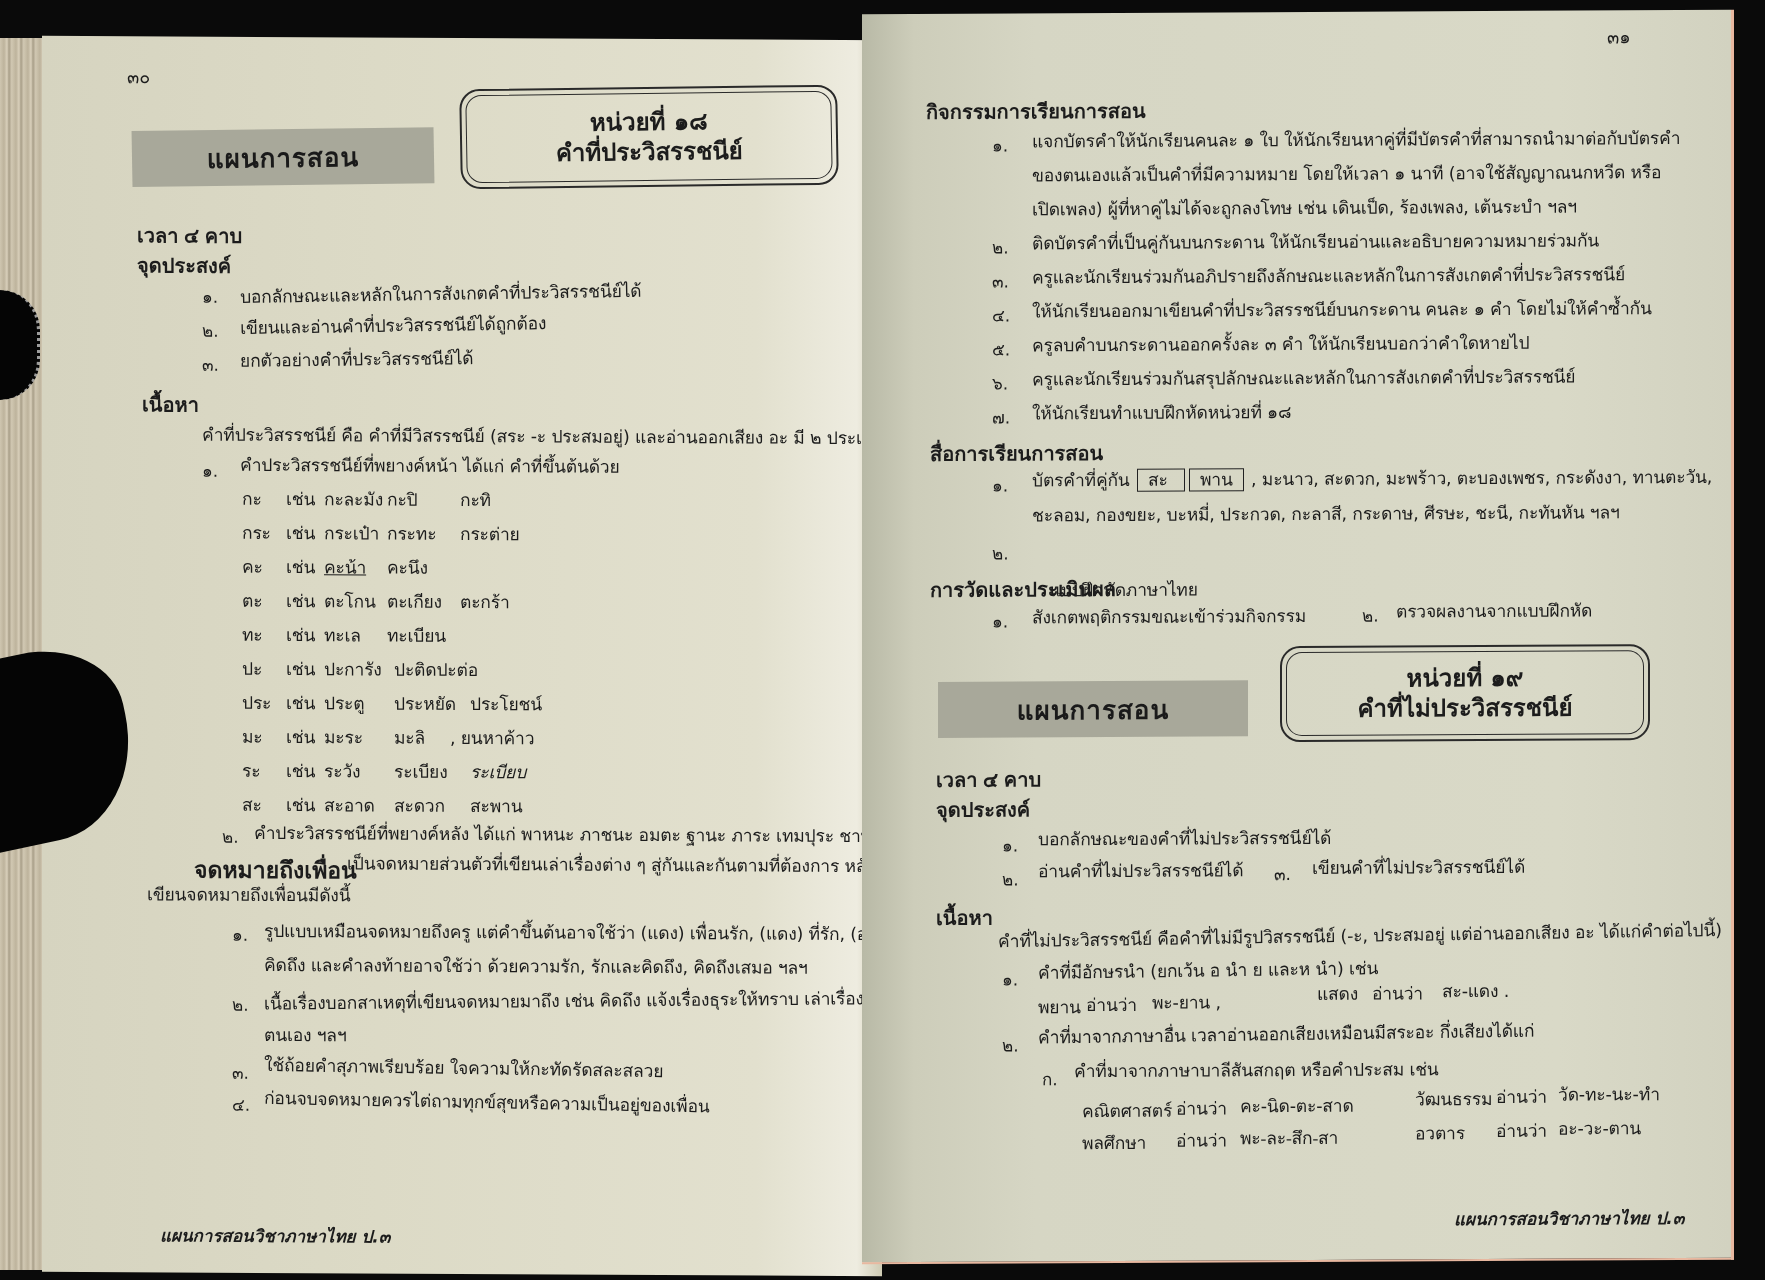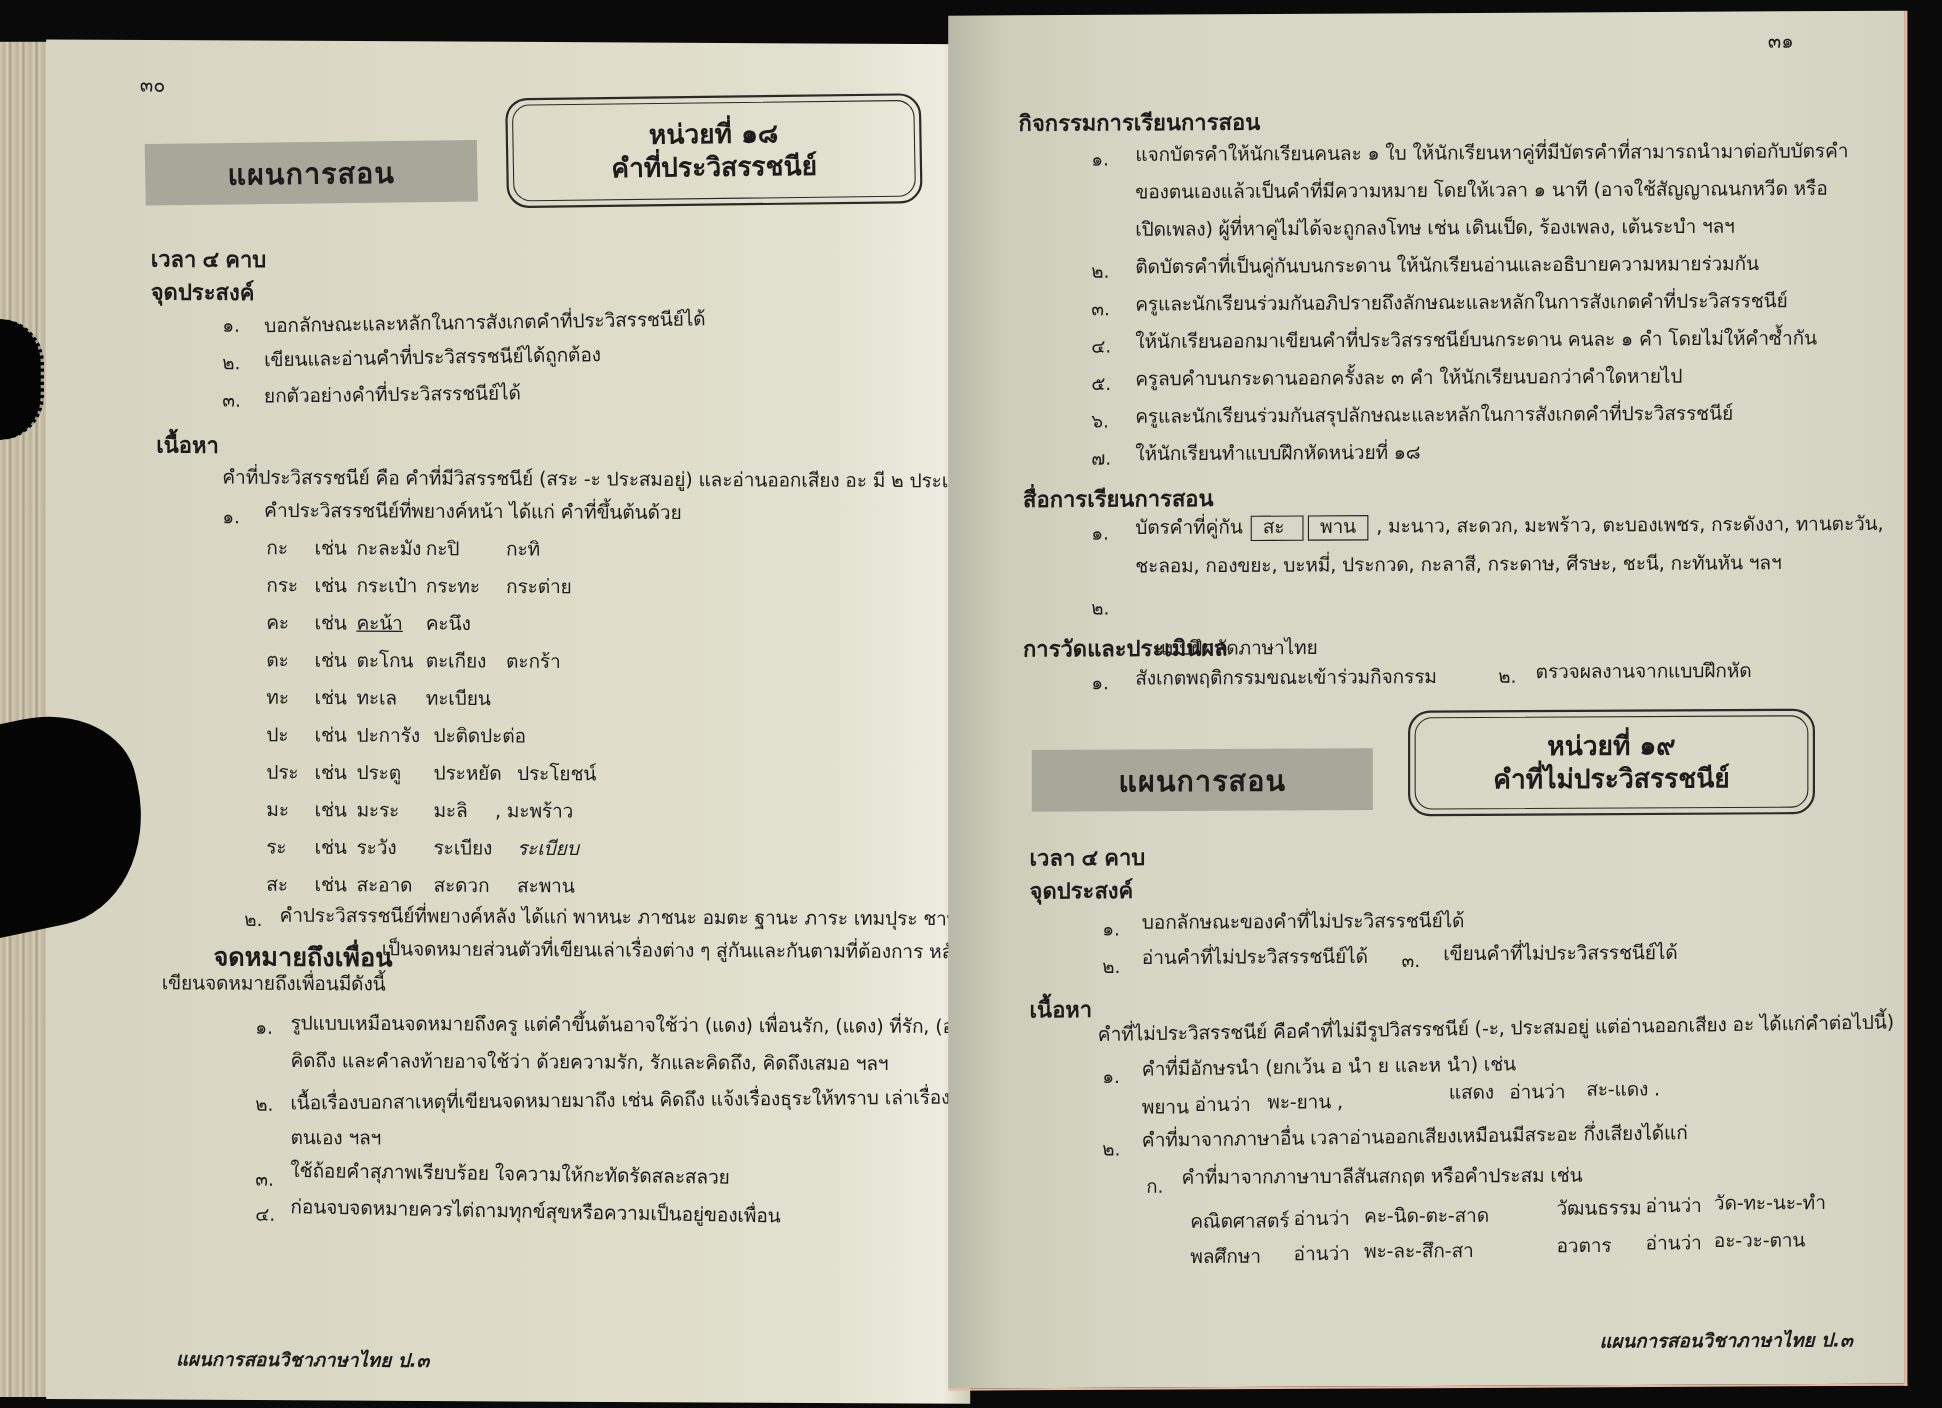--- a/index.html
+++ b/index.html
@@ -106,21 +106,21 @@
     <div class="txt" style="left:200px;top:656px;">ประ</div>
     <div class="txt" style="left:244px;top:656px;">เช่น</div>
     <div class="txt" style="left:282px;top:656px;">ประตู</div>
     <div class="txt" style="left:352px;top:656px;">ประหยัด</div>
     <div class="txt" style="left:428px;top:656px;">ประโยชน์</div>
 
     <div class="txt" style="left:200px;top:690px;">มะ</div>
     <div class="txt" style="left:244px;top:690px;">เช่น</div>
     <div class="txt" style="left:282px;top:690px;">มะระ</div>
     <div class="txt" style="left:352px;top:690px;">มะลิ</div>
-    <div class="txt" style="left:408px;top:690px;">, มะพร้าว</div>
+    <div class="txt" style="left:408px;top:690px;">, ยนหาค้าว</div>
 
     <div class="txt" style="left:200px;top:724px;">ระ</div>
     <div class="txt" style="left:244px;top:724px;">เช่น</div>
     <div class="txt" style="left:282px;top:724px;">ระวัง</div>
     <div class="txt" style="left:352px;top:724px;">ระเบียง</div>
     <div class="txt" style="left:428px;top:724px;font-style:italic;">ระเบียบ</div>
 
     <div class="txt" style="left:200px;top:758px;">สะ</div>
     <div class="txt" style="left:244px;top:758px;">เช่น</div>
     <div class="txt" style="left:282px;top:758px;">สะอาด</div>
@@ -225,21 +225,21 @@
 
   <div class="txt" style="left:220px;top:1088px;">คณิตศาสตร์</div>
   <div class="txt" style="left:314px;top:1086px;">อ่านว่า</div>
   <div class="txt" style="left:378px;top:1084px;">คะ-นิด-ตะ-สาด</div>
   <div class="txt" style="left:553px;top:1078px;">วัฒนธรรม</div>
   <div class="txt" style="left:634px;top:1076px;">อ่านว่า</div>
   <div class="txt" style="left:696px;top:1074px;">วัด-ทะ-นะ-ทำ</div>
 
   <div class="txt" style="left:220px;top:1120px;">พลศึกษา</div>
   <div class="txt" style="left:314px;top:1118px;">อ่านว่า</div>
-  <div class="txt" style="left:378px;top:1116px;">พะ-ละ-สึก-สา</div>
+  <div class="txt" style="left:378px;top:1116px;font-family:Liberation Serif, serif;">พะ-ละ-สึก-สา</div>
   <div class="txt" style="left:553px;top:1112px;">อวตาร</div>
   <div class="txt" style="left:634px;top:1110px;">อ่านว่า</div>
   <div class="txt" style="left:696px;top:1108px;text-align:center;">อะ-วะ-ตาน</div>
 
   <div class="footer" style="left:592px;top:1194px;">แผนการสอนวิชาภาษาไทย ป.๓</div>
 </div>
 
 <div class="clip-top"></div>
 <div class="clip-bottom"></div>
 

